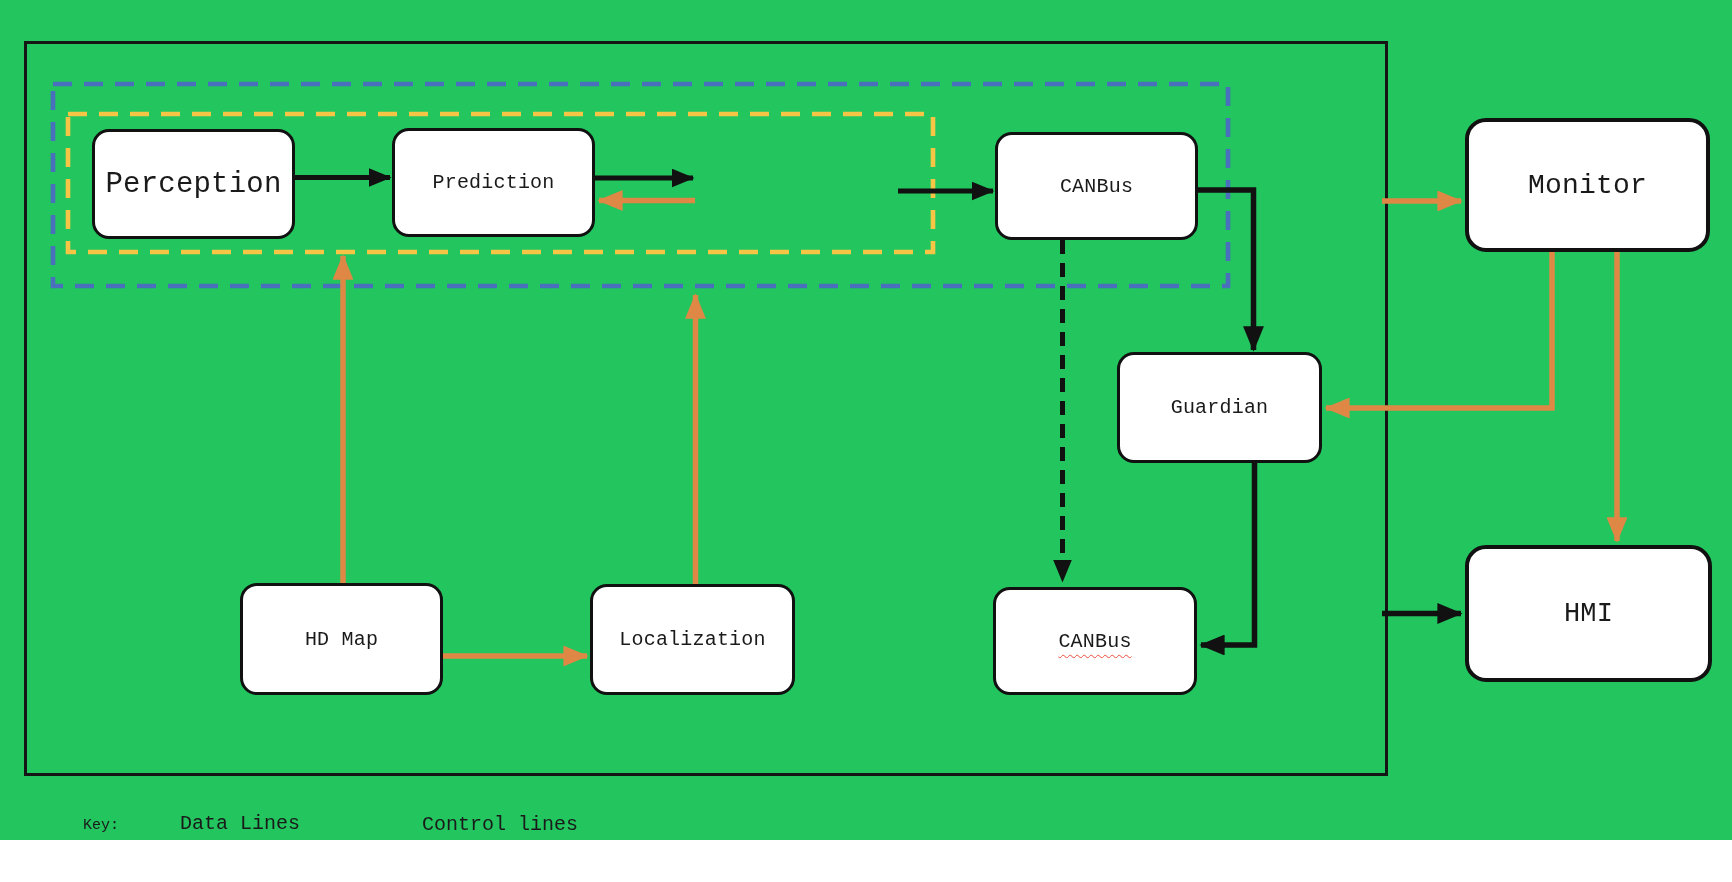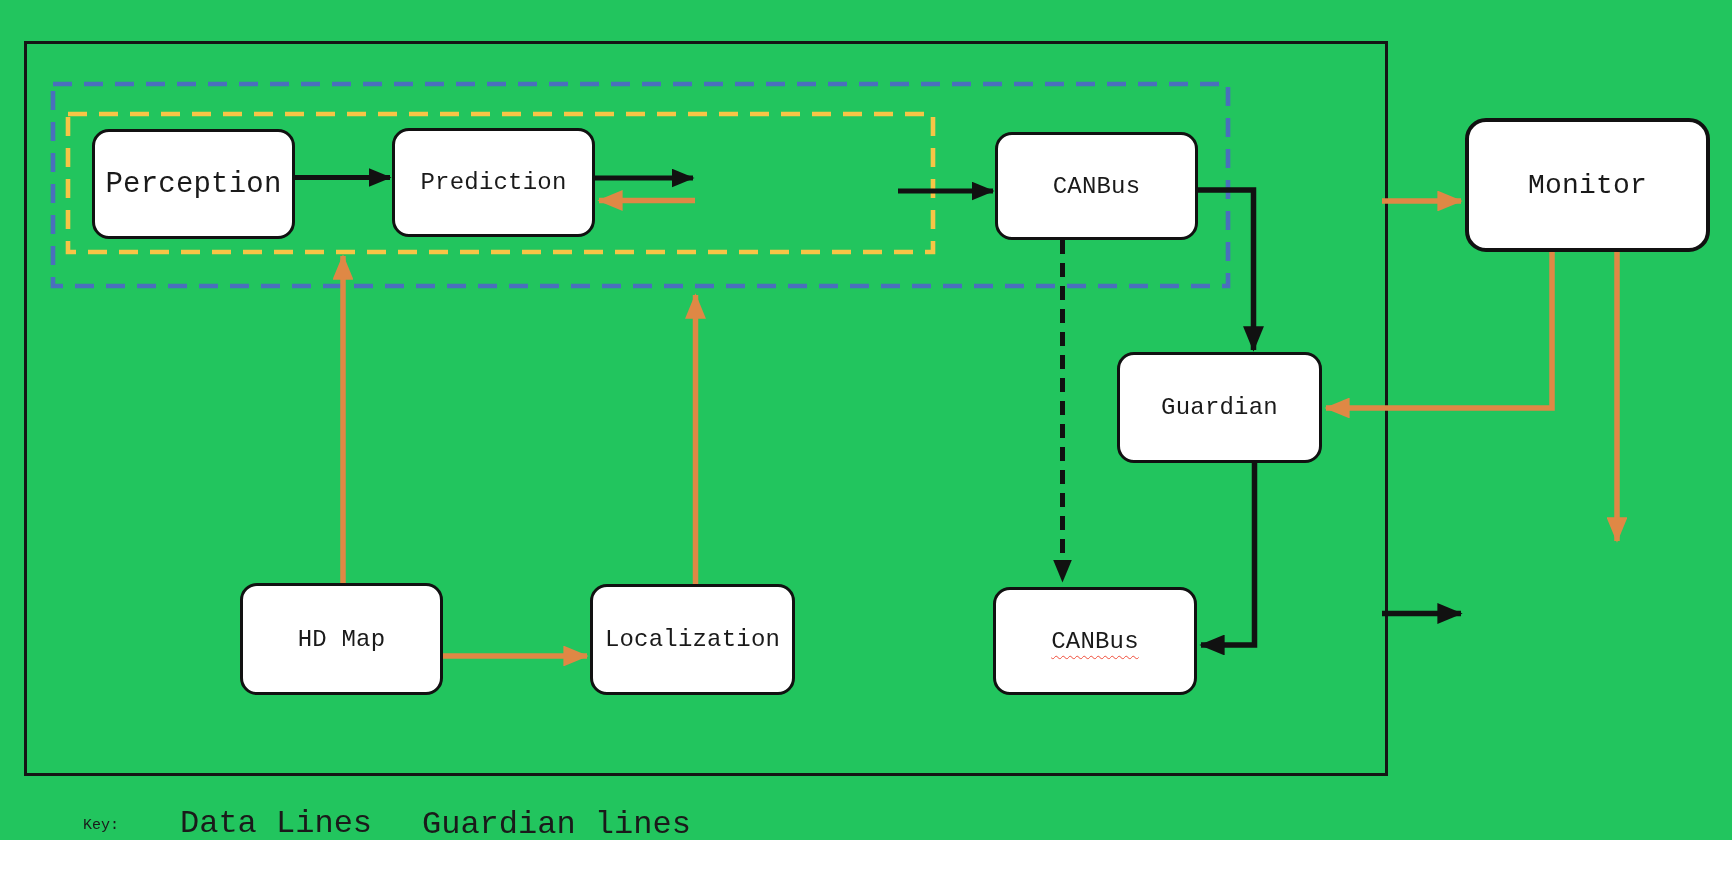--- a/index.html
+++ b/index.html
@@ -11,32 +11,32 @@
     position:absolute;left:24px;top:41px;width:1358px;height:729px;
     border:3px solid #151515;background:transparent;
   }
   .overlay{position:absolute;left:0;top:0;width:1732px;height:882px;}
   .node{
     position:absolute;display:flex;align-items:center;justify-content:center;
     background:#ffffff;border:3px solid #111111;border-radius:17px;
     box-sizing:border-box;
   }
   .node--thick{border-width:4px;border-radius:21px;}
-  .node-label{font-size:24px;letter-spacing:0.2px;white-space:nowrap;}
+  .node-label{font-size:20px;letter-spacing:0.2px;white-space:nowrap;}
   .node--perception .node-label{font-size:29px;}
   .node--monitor .node-label{font-size:28px;}
   .node--hmi .node-label{font-size:27px;}
   .squiggle{
     text-decoration-line:underline;
     text-decoration-style:wavy;
     text-decoration-color:#f04d3a;
     text-decoration-thickness:1px;
     text-underline-offset:7px;
   }
-  .key-text{position:absolute;font-size:32px;line-height:27px;white-space:nowrap;}
+  .key-text{position:absolute;font-size:20px;line-height:27px;white-space:nowrap;}
   .key-text--key{font-size:15px;}
 </style>
 </head>
 <body>
 
 <div class="canvas">
 
   <div class="outer-frame"></div>
 
   <svg class="overlay" viewBox="0 0 1732 882">
@@ -98,18 +98,21 @@
   </div>
 
   <div class="node" style="left:590px;top:584px;width:205px;height:111px;">
     <span class="node-label">Localization</span>
   </div>
 
   <div class="node" style="left:240px;top:583px;width:203px;height:112px;">
     <span class="node-label">HD Map</span>
   </div>
 
+  <div class="node node--thick node--hmi" style="left:1465px;top:545px;width:247px;height:137px;">
+    <span class="node-label">HMI</span>
+  </div>
 
   <div class="key-text key-text--key" style="left:83px;top:812px;">Key:</div>
   <div class="key-text" style="left:180px;top:810px;">Data Lines</div>
-  <div class="key-text" style="left:422px;top:811px;">Guardian lines</div>
+  <div class="key-text" style="left:422px;top:811px;">Control lines</div>
 
 </div>
 
 </body></html>

